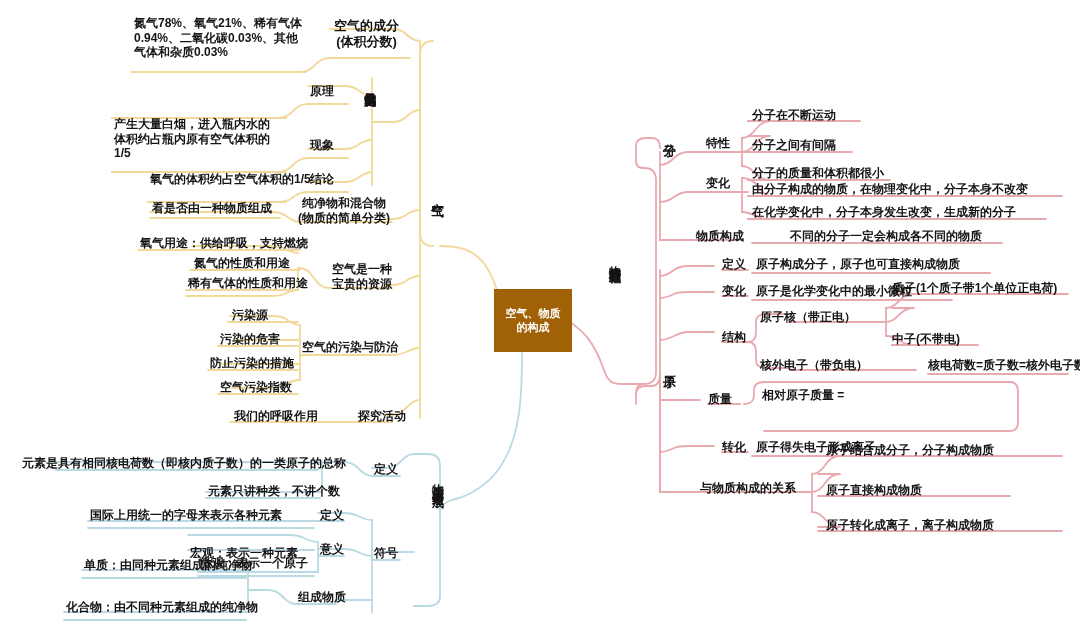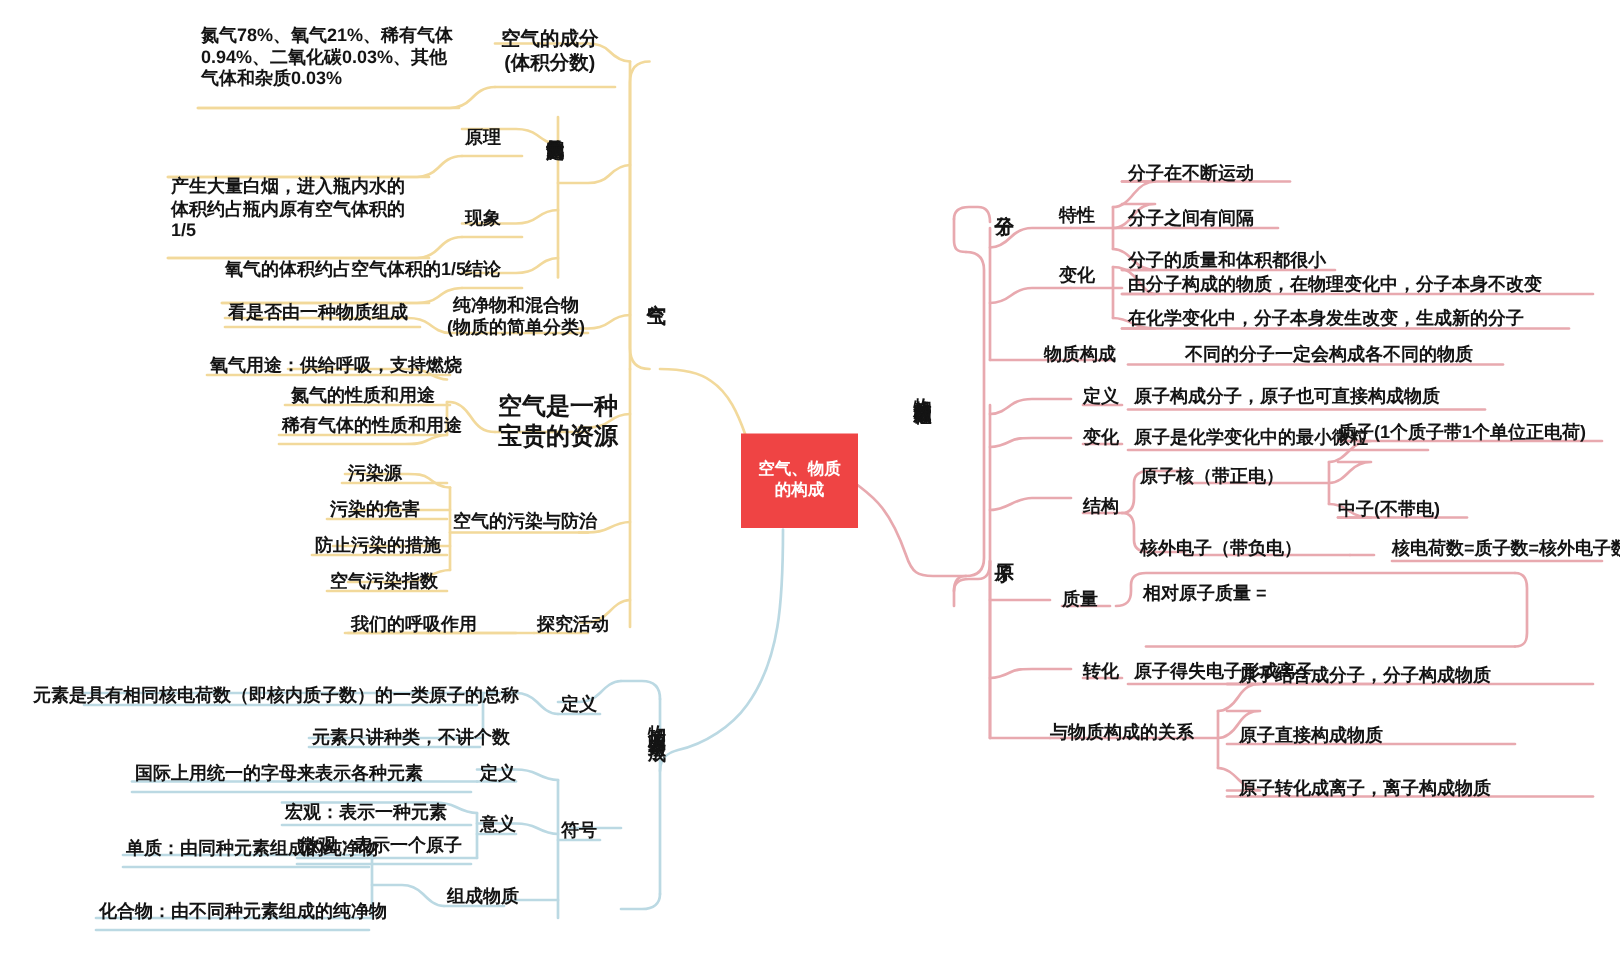--- a/index.html
+++ b/index.html
@@ -254,21 +254,21 @@
         <path d="M296,604 C290,604 286,600 282,596 C278,592 274,590 268,590 L248,590"></path>
         <path d="M248,570 L248,612"></path>
         <path d="M248,570 C242,570 238,570 234,570 L82,570"></path>
         <path d="M82,578 L246,578"></path>
         <path d="M248,612 C242,612 238,612 234,612 L64,612"></path>
         <path d="M64,620 L246,620"></path>
       </g>
     </g>
   </svg>
 
-  <div class="central" style="left: 494px; top: 289px; width: 78px; height: 63px; font-size: 11px; background: #ef4444; color: rgb(255, 255, 255);">空气、物质
+  <div class="central" style="left: 494px; top: 289px; width: 78px; height: 63px; font-size: 11px; background: #a16207; color: rgb(255, 255, 255);">空气、物质
 的构成</div>
 
   <div class="node vert" style="left:431px;top:192px;font-size:13px;">空气</div>
 
   <div class="node c" style="left:334px;top:18px;font-size:13px;">空气的成分
 (体积分数)</div>
   <div class="node" style="left:134px;top:16px;font-size:12px;">氮气78%、氧气21%、稀有气体
 0.94%、二氧化碳0.03%、其他
 气体和杂质0.03%</div>
 
@@ -281,21 +281,21 @@
 体积约占瓶内原有空气体积的
 1/5</div>
 
   <div class="node" style="left:310px;top:172px;font-size:12px;">结论</div>
   <div class="node" style="left:150px;top:172px;font-size:12px;">氧气的体积约占空气体积的1/5</div>
 
   <div class="node c" style="left:298px;top:196px;font-size:12px;">纯净物和混合物
 (物质的简单分类)</div>
   <div class="node" style="left:152px;top:201px;font-size:12px;">看是否由一种物质组成</div>
 
-  <div class="node c" style="left:332px;top:262px;font-size:16px;">空气是一种
+  <div class="node c" style="left:332px;top:262px;font-size:12px;">空气是一种
 宝贵的资源</div>
   <div class="node" style="left:140px;top:236px;font-size:12px;">氧气用途：供给呼吸，支持燃烧</div>
   <div class="node" style="left:194px;top:256px;font-size:12px;">氮气的性质和用途</div>
   <div class="node" style="left:188px;top:276px;font-size:12px;">稀有气体的性质和用途</div>
 
   <div class="node" style="left:302px;top:340px;font-size:12px;">空气的污染与防治</div>
   <div class="node" style="left:232px;top:308px;font-size:12px;">污染源</div>
   <div class="node" style="left:220px;top:332px;font-size:12px;">污染的危害</div>
   <div class="node" style="left:210px;top:356px;font-size:12px;">防止污染的措施</div>
   <div class="node" style="left:220px;top:380px;font-size:12px;text-align:center;">空气污染指数</div>
@@ -352,20 +352,20 @@
   <div class="node" style="left:374px;top:462px;font-size:12px;">定义</div>
   <div class="node" style="left:22px;top:456px;font-size:12px;">元素是具有相同核电荷数（即核内质子数）的一类原子的总称</div>
   <div class="node" style="left:208px;top:484px;font-size:12px;">元素只讲种类，不讲个数</div>
 
   <div class="node" style="left:374px;top:546px;font-size:12px;">符号</div>
 
   <div class="node" style="left:320px;top:508px;font-size:12px;">定义</div>
   <div class="node" style="left:90px;top:508px;font-size:12px;">国际上用统一的字母来表示各种元素</div>
 
   <div class="node" style="left:320px;top:542px;font-size:12px;">意义</div>
-  <div class="node" style="left:190px;top:534px;font-size:12px;">宏观：表示一种元素</div>
+  <div class="node" style="left:190px;top:546px;font-size:12px;">宏观：表示一种元素</div>
   <div class="node" style="left:200px;top:556px;font-size:12px;">微观：表示一个原子</div>
 
   <div class="node" style="left:298px;top:590px;font-size:12px;">组成物质</div>
   <div class="node" style="left:84px;top:558px;font-size:12px;">单质：由同种元素组成的纯净物</div>
   <div class="node" style="left:66px;top:600px;font-size:12px;">化合物：由不同种元素组成的纯净物</div>
 
 </div>
 
 </body></html>

